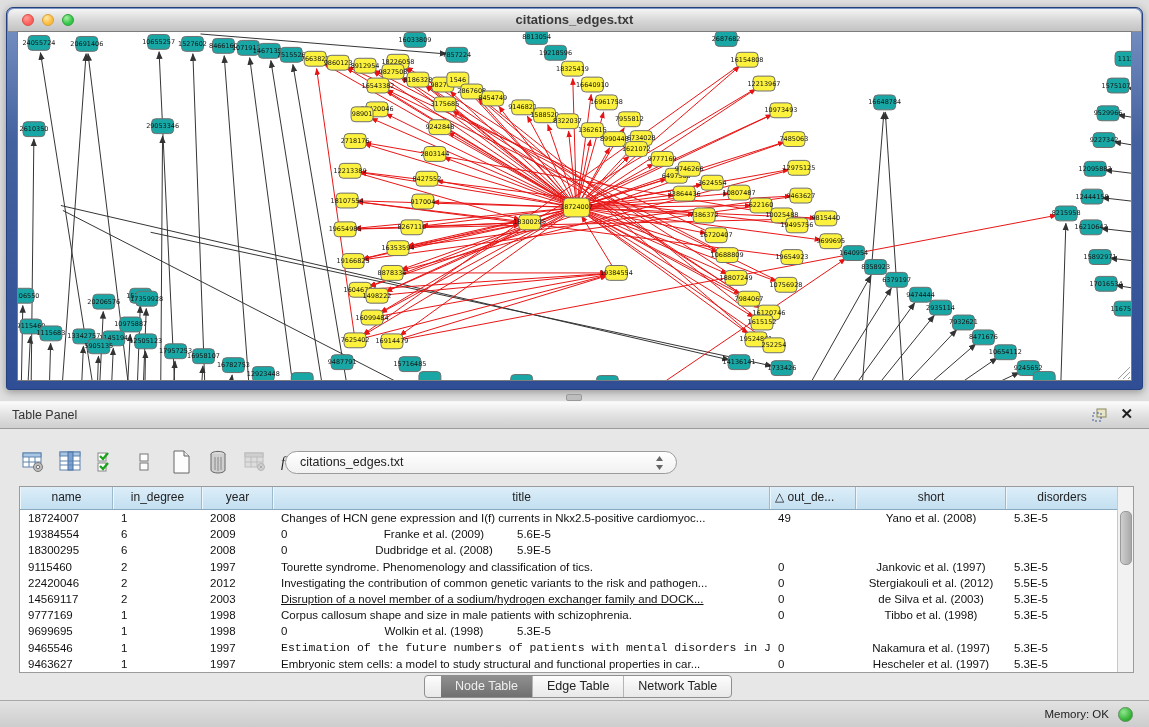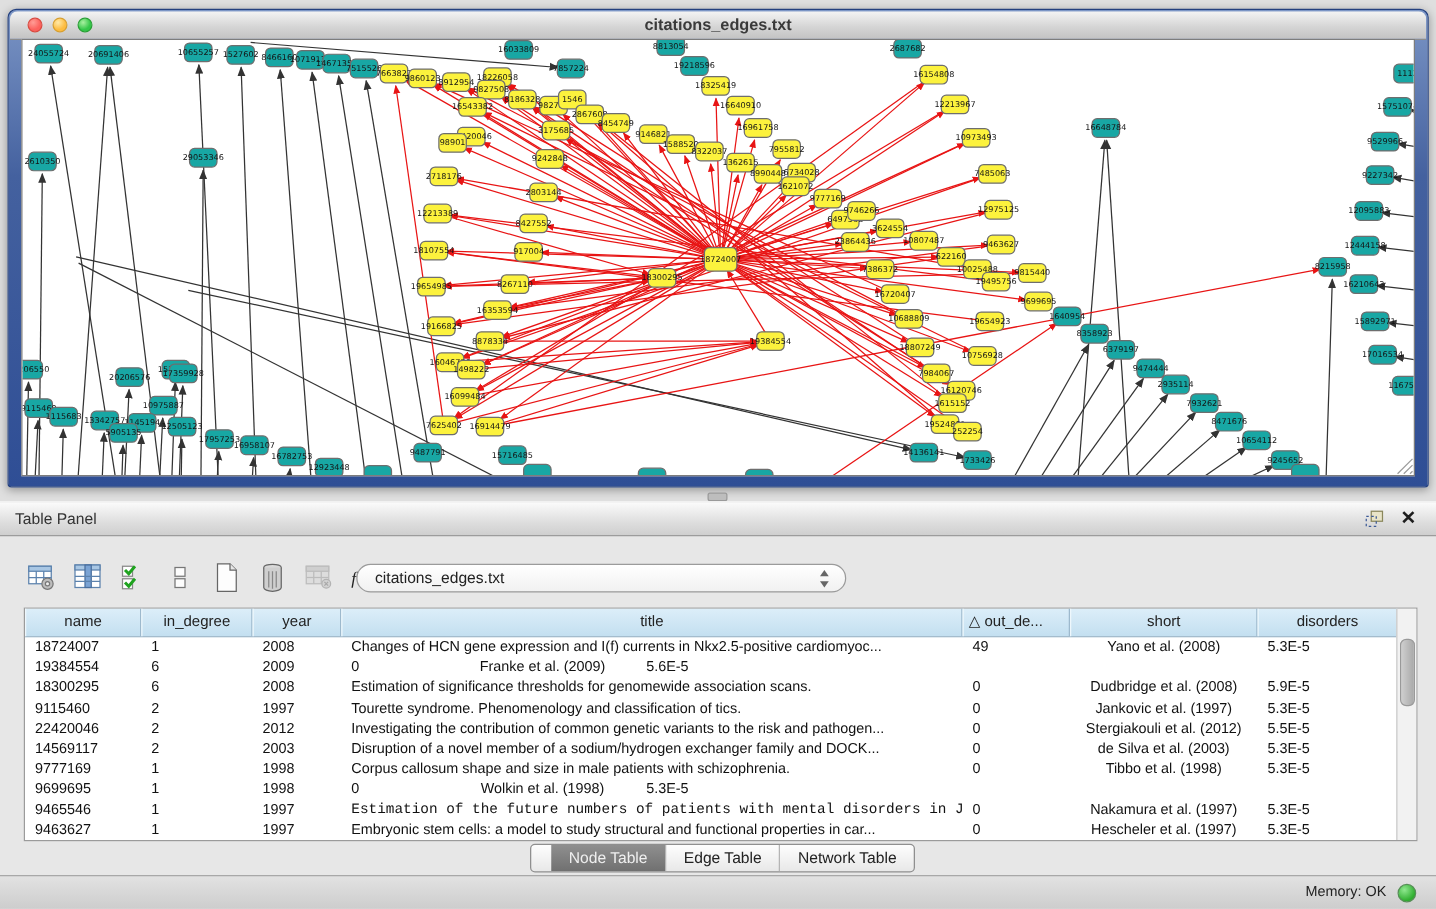--- a/index.html
+++ b/index.html
@@ -913,21 +913,20 @@
           <div class="td" style="width: 89px;">6</div>
           <div class="td" style="width: 71px;">2009</div>
           <div class="td" style="width: 86px;">0</div>
           <div class="td center" style="width: 150px; text-align: center;">Franke et al. (2009)</div>
           <div class="td" style="width: 112px;">5.6E-5</div>
         </div>
         <div class="tr">
           <div class="td" style="width: 93px;">18300295</div>
           <div class="td" style="width: 89px;">6</div>
           <div class="td" style="width: 71px;">2008</div>
-          <div class="td" style="width: 497px;">Estimation of significance thresholds for genomewide association scans.</div>
           <div class="td" style="width: 86px;">0</div>
           <div class="td center" style="width: 150px;">Dudbridge et al. (2008)</div>
           <div class="td" style="width: 112px;">5.9E-5</div>
         </div>
         <div class="tr">
           <div class="td" style="width: 93px;">9115460</div>
           <div class="td" style="width: 89px;">2</div>
           <div class="td" style="width: 71px;">1997</div>
           <div class="td" style="width: 497px;">Tourette syndrome. Phenomenology and classification of tics.</div>
           <div class="td" style="width: 86px;">0</div>
@@ -940,21 +939,21 @@
           <div class="td" style="width: 71px;">2012</div>
           <div class="td" style="width: 497px;">Investigating the contribution of common genetic variants to the risk and pathogen...</div>
           <div class="td" style="width: 86px;">0</div>
           <div class="td center" style="width: 150px;">Stergiakouli et al. (2012)</div>
           <div class="td" style="width: 112px;">5.5E-5</div>
         </div>
         <div class="tr">
           <div class="td" style="width: 93px;">14569117</div>
           <div class="td" style="width: 89px;">2</div>
           <div class="td" style="width: 71px;">2003</div>
-          <div class="td" style="width: 497px;">Disruption of a novel member of a sodium/hydrogen exchanger family and DOCK...</div>
+          <div class="td" style="width: 497px; text-decoration: underline;">Disruption of a novel member of a sodium/hydrogen exchanger family and DOCK...</div>
           <div class="td" style="width: 86px;">0</div>
           <div class="td center" style="width: 150px;">de Silva et al. (2003)</div>
           <div class="td" style="width: 112px;">5.3E-5</div>
         </div>
         <div class="tr">
           <div class="td" style="width: 93px;">9777169</div>
           <div class="td" style="width: 89px;">1</div>
           <div class="td" style="width: 71px;">1998</div>
           <div class="td" style="width: 497px;">Corpus callosum shape and size in male patients with schizophrenia.</div>
           <div class="td" style="width: 86px;">0</div>

